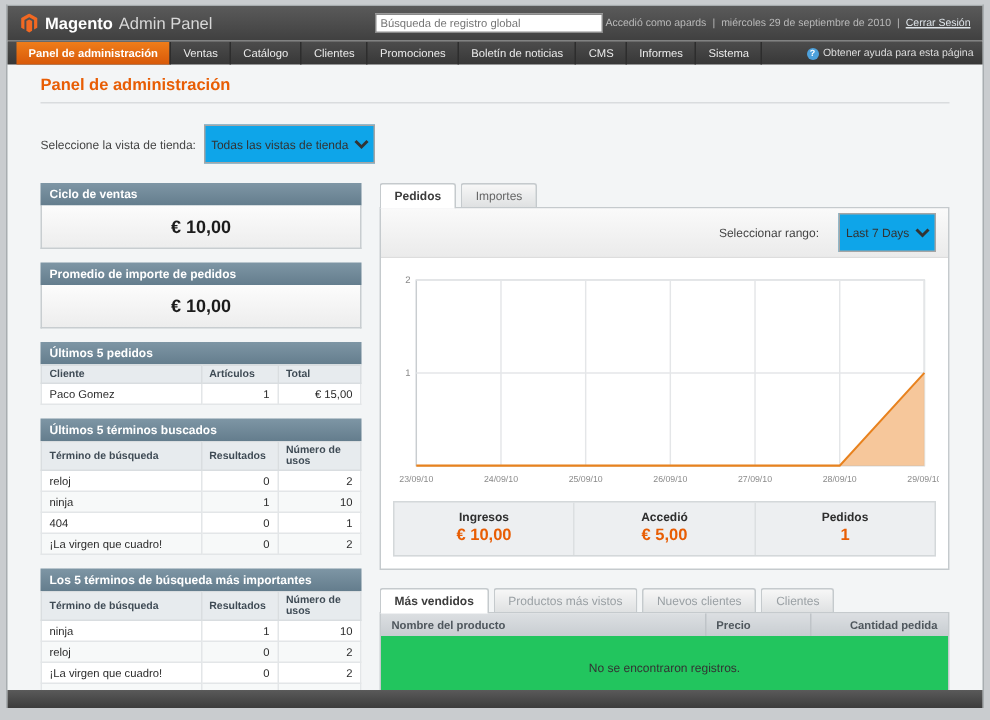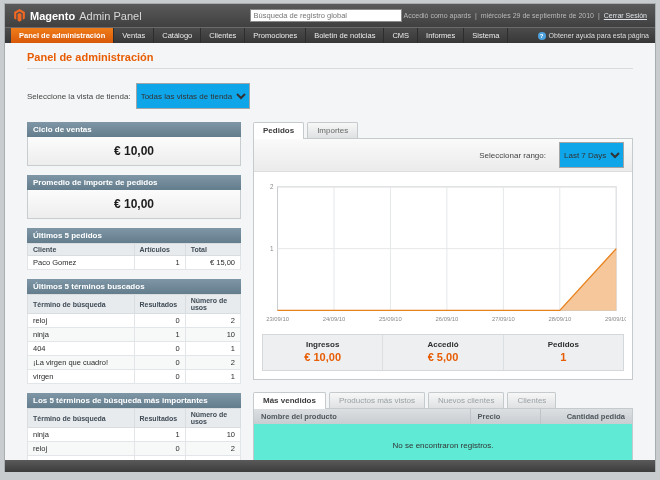--- a/index.html
+++ b/index.html
@@ -61,21 +61,21 @@
   .stat { flex:1; text-align:center; padding:5px 0 7px; }
   .stat + .stat { border-left:1px solid #dcdfe1; }
   .stat-label { font-size:8px; font-weight:bold; color:#2e2e2e; }
   .stat-value { font-size:11px; font-weight:bold; color:#e85d04; margin-top:2px; }
 
   .bottom-tabs { margin-top:12px; }
   .table-panel table { width:100%; border-collapse:collapse; }
   .table-panel th { background:linear-gradient(#dcdfe2,#c8cdd1); font-size:7.5px; color:#4e565c; font-weight:bold; text-align:left; padding:3px 7px; border-right:1px solid #bfc4c8; }
   .table-panel th:nth-child(2) { width:70px; }
   .table-panel th:nth-child(3) { width:92px; text-align:right; border-right:none; }
-  .empty-msg { background:#5eead4; font-size:8px; color:#333; text-align:center; padding:17px 0 23px; }
+  .empty-msg { background:#22c55e; font-size:8px; color:#333; text-align:center; padding:17px 0 23px; }
 
   .bottombar { height:12px; flex:none; background:linear-gradient(#5a5a5a,#3c3c3c); }
 </style>
 </head>
 <body>
 
 <div class="page">
 
   <header class="topbar">
     <div class="logo">
@@ -179,25 +179,20 @@
                 </tr>
                 <tr>
                   <td>404</td>
                   <td>0</td>
                   <td>1</td>
                 </tr>
                 <tr>
                   <td>¡La virgen que cuadro!</td>
                   <td>0</td>
                   <td>2</td>
-                </tr>
-                <tr>
-                  <td>virgen</td>
-                  <td>0</td>
-                  <td>1</td>
                 </tr>
               </tbody>
           </table>
         </div>
 
         <div class="card">
           <div class="card-head">Los 5 términos de búsqueda más importantes</div>
           <table>
             <thead>
               <tr>

